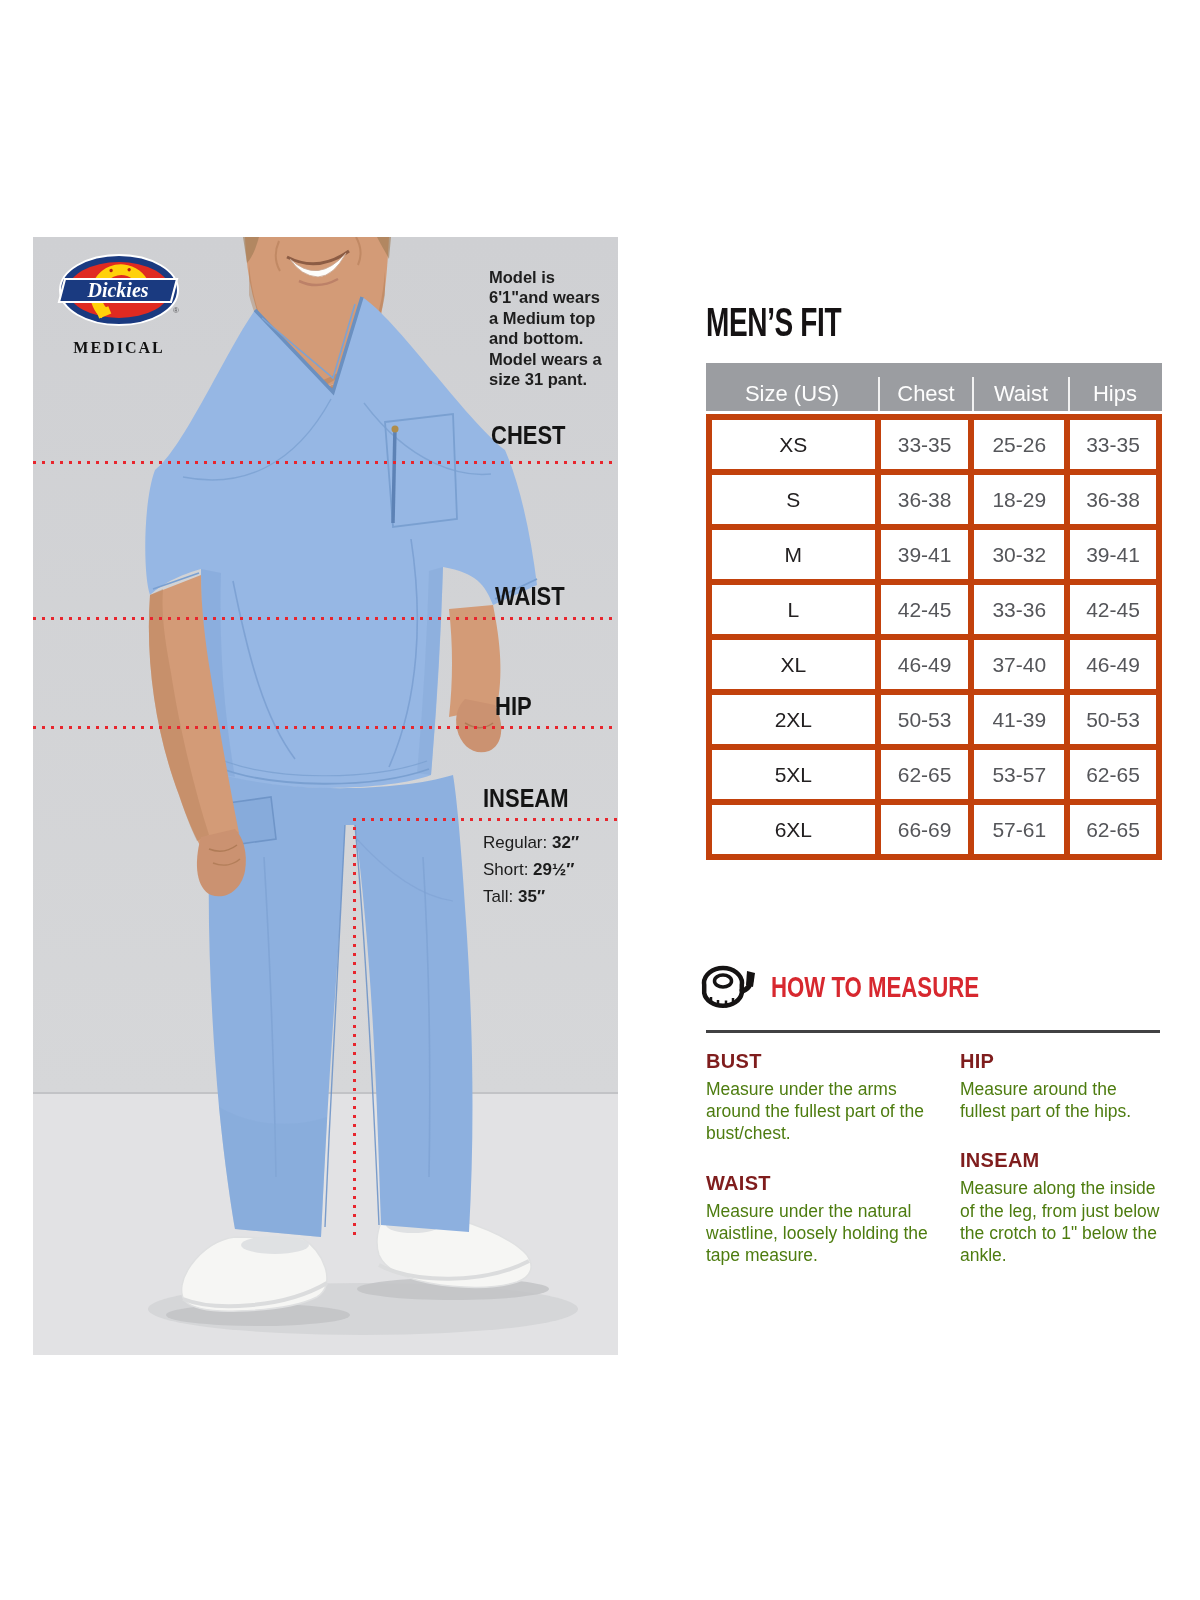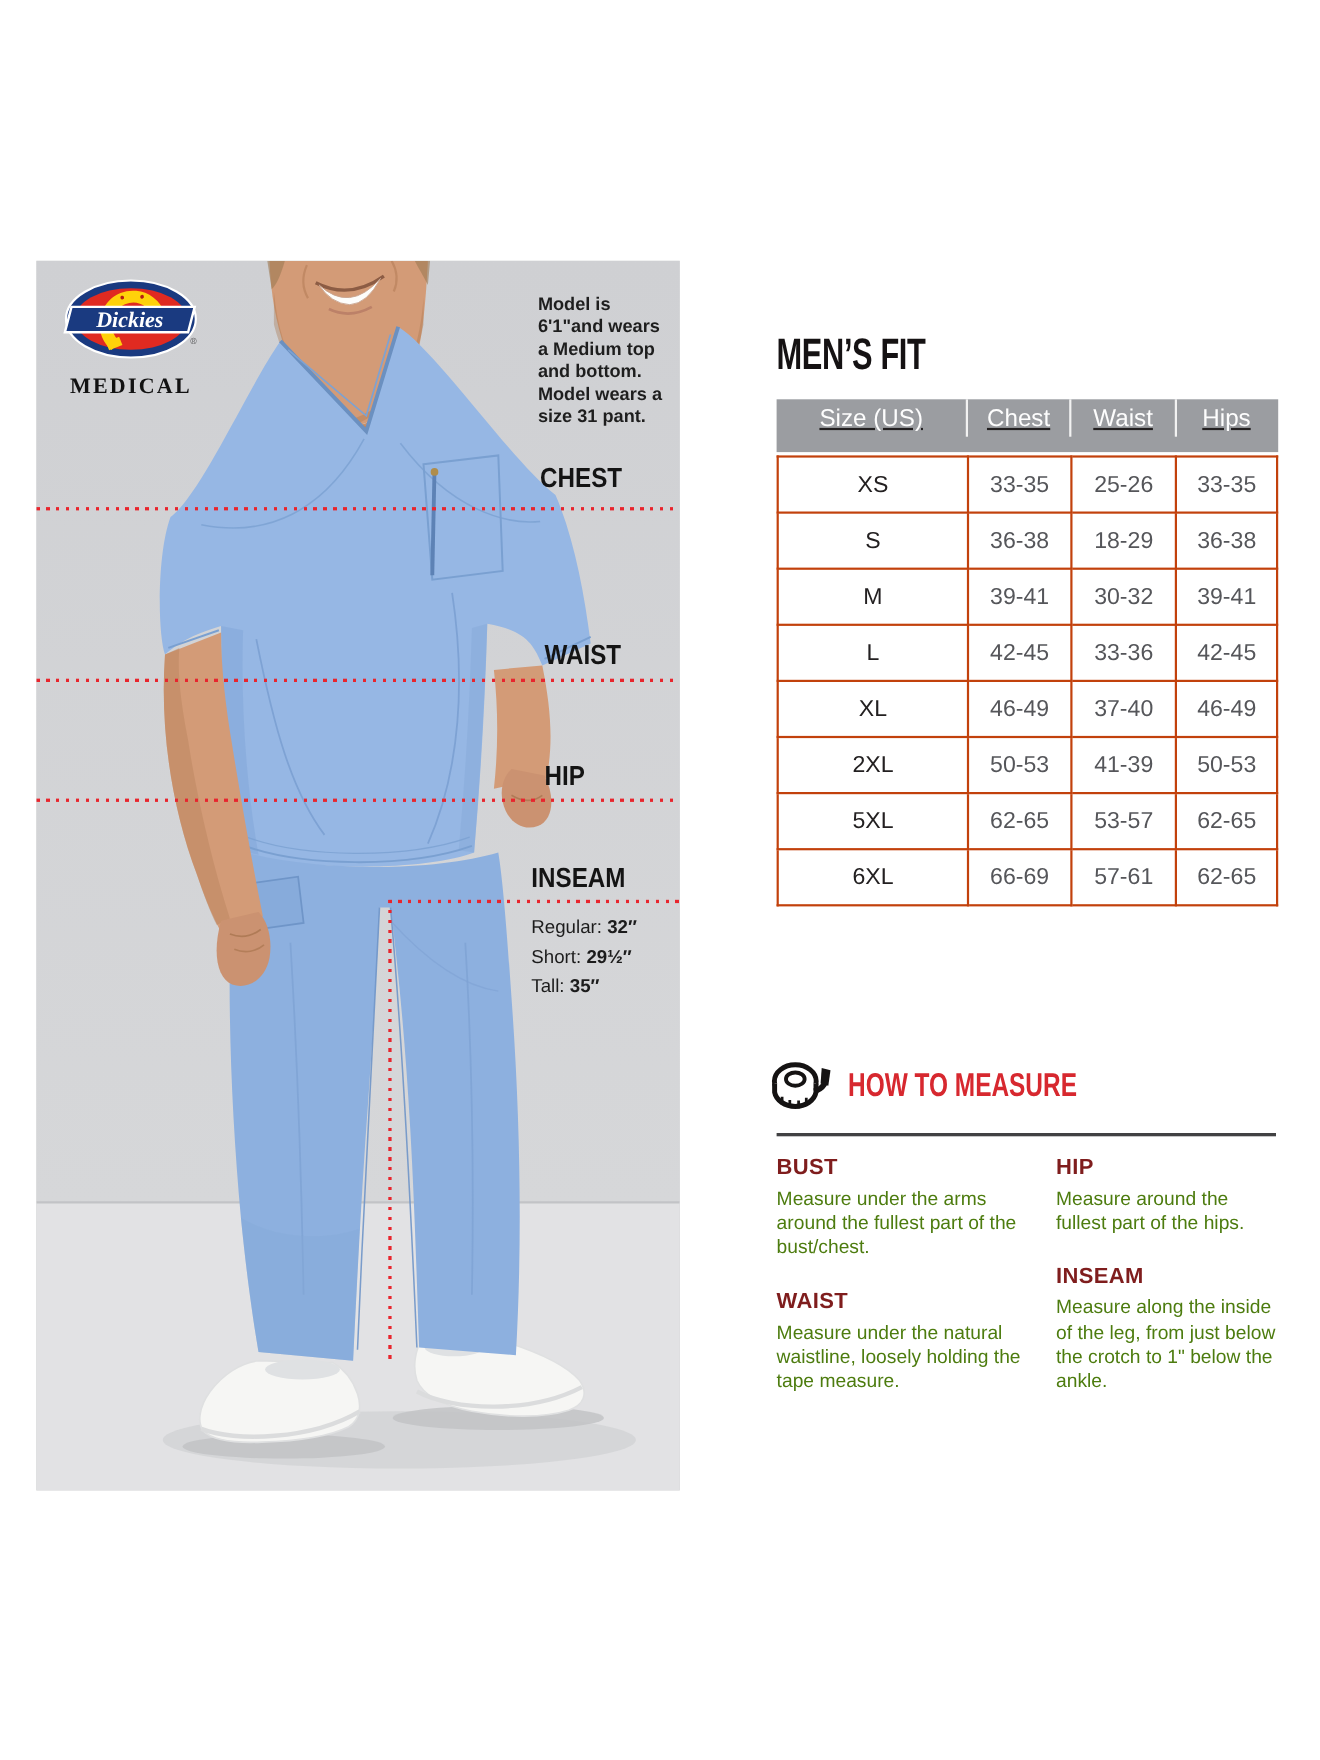--- a/index.html
+++ b/index.html
@@ -2,41 +2,41 @@
 <html><head>
 <meta charset="utf-8">
 <style>
   html,body{margin:0;padding:0;background:#fff;}
   .canvas{position:relative;width:1200px;height:1600px;background:#ffffff;overflow:hidden;
           font-family:"Liberation Sans", sans-serif;color:#232021;}
   
   .photo{position:absolute;left:33px;top:237px;width:585px;height:1118px;background:#d2d3d5;overflow:hidden;}
   .photo svg.scene{position:absolute;left:0;top:0;}
   .logo-block{position:absolute;left:24px;top:16px;width:124px;text-align:center;}
-  .brand-division{font-family:"Liberation Serif", serif;font-weight:bold;font-size:20px;
+  .brand-division{font-family:"Liberation Serif", serif;font-weight:bold;font-size:16px;
                   letter-spacing:2px;color:#121212;margin-top:6px;}
   .model-note{position:absolute;left:456px;top:30px;width:124px;font-size:16.5px;font-weight:bold;
               line-height:1.24;color:#1e1e1e;}
   .m-label{position:absolute;font-size:25px;font-weight:bold;color:#141414;
            transform:scaleX(.88);transform-origin:left top;letter-spacing:0;}
   .dot-h{position:absolute;height:3px;background-image:repeating-linear-gradient(to right,#e8252d 0 3px,rgba(0,0,0,0) 3px 9px);}
   .dot-v{position:absolute;width:3px;background-image:repeating-linear-gradient(to bottom,#e8252d 0 3px,rgba(0,0,0,0) 3px 9px);}
   .inseam-opts{position:absolute;left:450px;top:592px;font-size:17px;color:#1c1c1c;}
   .inseam-opts div{line-height:27px;white-space:nowrap;}
   .inseam-opts .val{font-weight:bold;}
   
   .fit-title{position:absolute;left:706px;top:300px;font-size:40px;font-weight:800;color:#151213;
              transform:scaleX(.70);transform-origin:left top;letter-spacing:-.5px;white-space:nowrap;}
   .size-table{position:absolute;left:706px;top:363px;width:456px;}
-  .size-table .thead{display:flex;height:48px;background:#9b9da1;align-items:flex-start;text-decoration:underline;}
+  .size-table .thead{display:flex;height:48px;background:#9b9da1;align-items:flex-end;}
   .size-table .th{color:#fdfdfd;font-size:22px;text-align:center;}
   .size-table .th + .th{border-left:2px solid #f2f2f2;}
   .size-table .th{display:flex;align-items:center;justify-content:center;height:34px;}
   .size-table table{border-collapse:collapse;margin-top:3px;}
-  .size-table td{border:2px solid #c2410c;height:49px;text-align:center;vertical-align:middle;
+  .size-table td{border:6px solid #c2410c;height:49px;text-align:center;vertical-align:middle;
                  font-size:21px;color:#55565a;background:#fff;padding:0;}
   .size-table td.size-col{color:#232021;}
   .c0{width:172px;} .c1{width:92px;} .c2{width:94px;} .c3{width:90px;}
   .htm-head{position:absolute;left:700px;top:964px;display:flex;align-items:center;gap:13px;}
   .htm-head .txt{font-size:30px;font-weight:800;color:#d7282f;transform:scaleX(.74);
                  transform-origin:left center;white-space:nowrap;letter-spacing:0;}
   .htm-rule{position:absolute;left:706px;top:1030px;width:454px;height:3px;background:#414143;}
   .mcol{position:absolute;top:1050px;}
   .mcol.col0{left:706px;width:248px;}
   .mcol.col1{left:960px;width:206px;}

